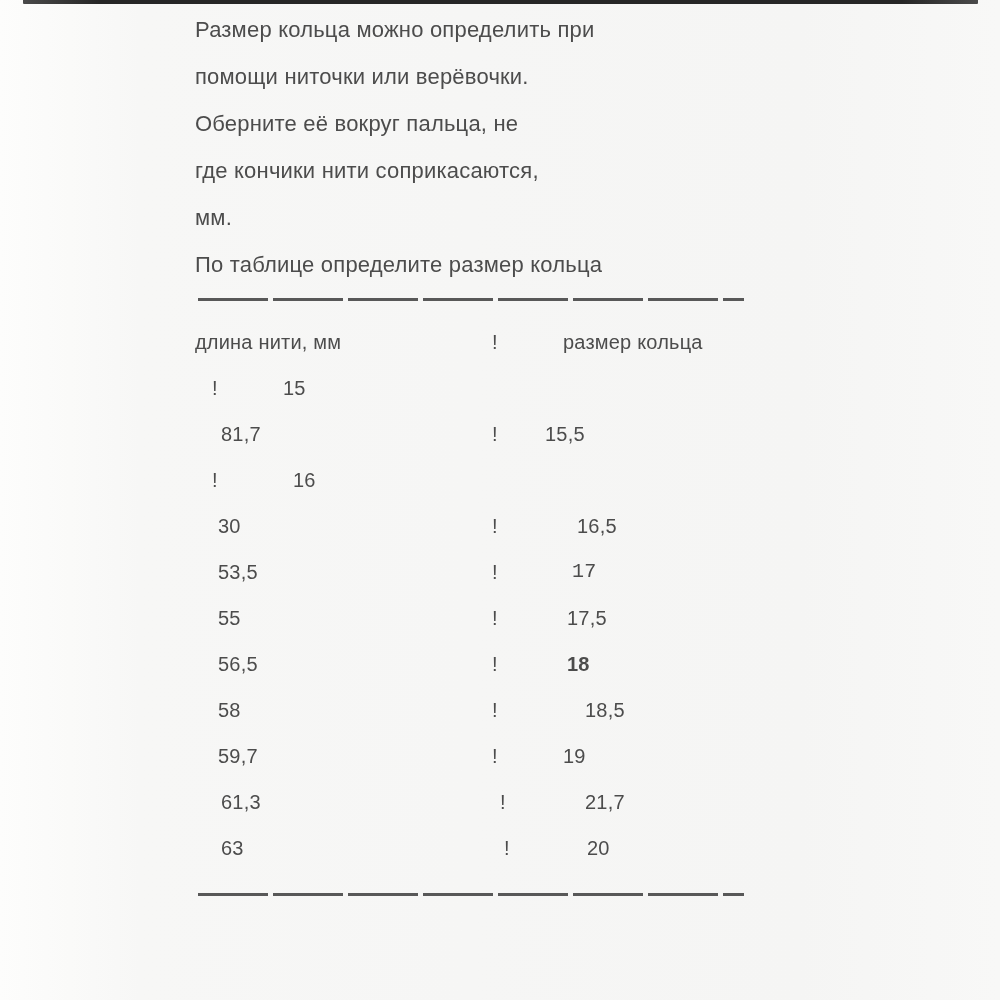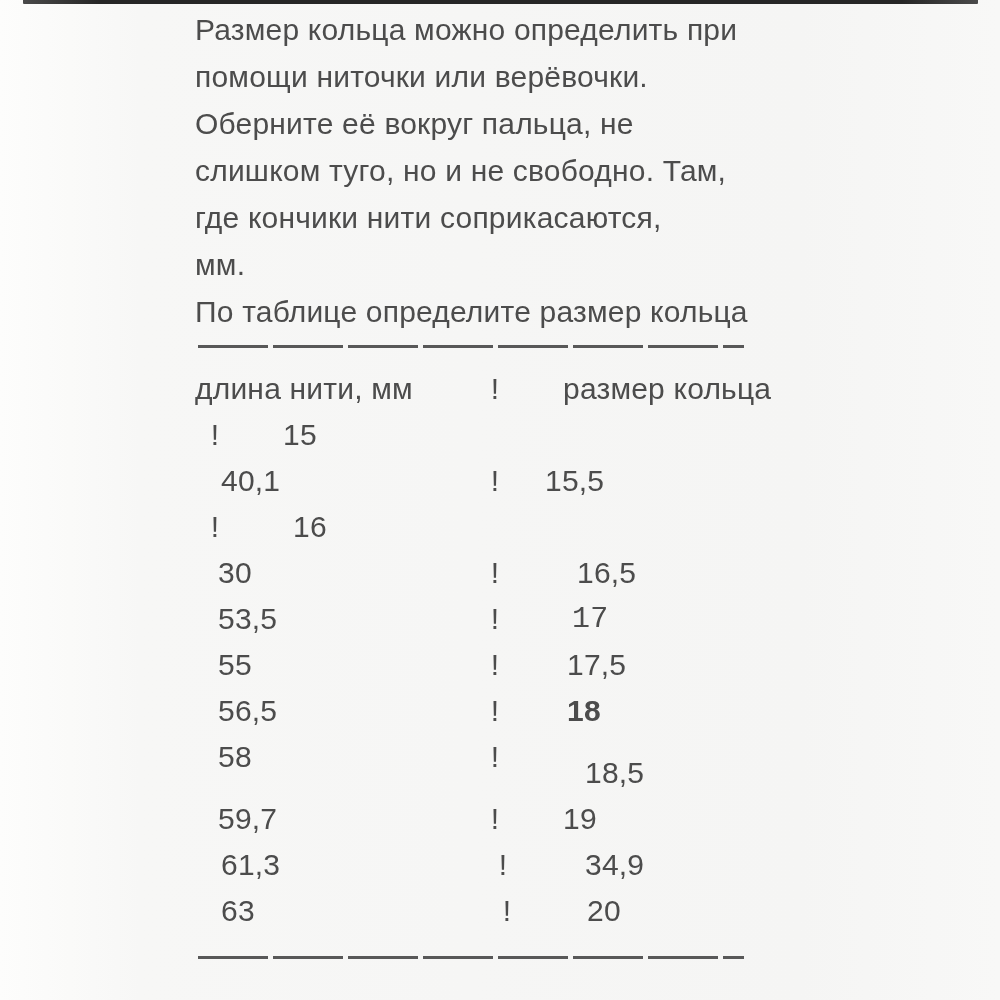--- a/index.html
+++ b/index.html
@@ -24,79 +24,78 @@
     background: linear-gradient(90deg, #4a4a4a 0%, #262626 8%, #262626 92%, #4a4a4a 100%);
     border-radius: 0 0 1px 1px;
   }
   .content {
     position: absolute;
     left: 195px;
     top: 6px;
     width: 640px;
   }
   .p-line {
-    font-size: 30px;
+    font-size: 22px;
     line-height: 47px;
     letter-spacing: 0.2px;
     white-space: nowrap;
   }
   .divider {
     width: 546px;
     height: 3px;
     margin-top: 10px;
     margin-left: 3px;
     background: repeating-linear-gradient(90deg,
       #585858 0px, #585858 70px,
       rgba(0,0,0,0) 70px, rgba(0,0,0,0) 75px);
   }
   .divider.bottom {
     margin-top: 22px;
   }
   .size-table {
     margin-top: 18px;
-    font-size: 30px;
+    font-size: 20px;
     letter-spacing: 0.2px;
   }
   .trow {
     display: flex;
     line-height: 46px;
     white-space: nowrap;
   }
   .c1 { width: 280px; box-sizing: border-box; }
   .tbody .trow .c1 { padding-left: 23px; }
   .c2 { width: 40px; text-align: center; position: relative; }
   .c3 { margin-left: 48px; }
   
   .tbody .trow:nth-child(2)  .c3 { padding-left: 2px; margin-left: 28px; }
   .tbody .trow:nth-child(3)  .c3 { padding-left: 10px; }
   .tbody .trow:nth-child(4)  .c3 { padding-left: 14px; }
   .tbody .trow:nth-child(5)  .c3 { padding-left: 9px; font-family: Liberation Mono, monospace; }
   .tbody .trow:nth-child(6)  .c3 { padding-left: 4px; }
   .tbody .trow:nth-child(7)  .c3 { padding-left: 4px; font-weight: bold; }
-  .tbody .trow:nth-child(8)  .c3 { padding-left: 22px; margin-top: 16px; }
+  .tbody .trow:nth-child(8)  .c3 { padding-left: 22px; }
   .tbody .trow:nth-child(10) .c3 { padding-left: 22px; }
   .tbody .trow:nth-child(11) .c3 { padding-left: 24px; }
   .tbody .trow:nth-child(10) .c2 { left: 8px; }
   .tbody .trow:nth-child(11) .c2 { left: 12px; }
   .tbody .trow:nth-child(2)  .c1,
   .tbody .trow:nth-child(10) .c1,
   .tbody .trow:nth-child(11) .c1 { padding-left: 26px; }
 </style>
 </head>
 <body>
 
 <div class="top-bar"></div>
 
 <div class="content">
 
   <div>
     <div class="p-line">Размер кольца можно определить при</div>
     <div class="p-line">помощи ниточки или верёвочки.</div>
     <div class="p-line">Оберните её вокруг пальца, не</div>
-    <div class="p-line">слишком туго, но и не свободно. Там,</div>
     <div class="p-line">где кончики нити соприкасаются,</div>
     <div class="p-line">мм.</div>
     <div class="p-line">По таблице определите размер кольца</div>
   </div>
 
   <div class="divider top"></div>
 
   <div class="size-table">
 
     <div class="trow">
@@ -104,21 +103,21 @@
       <span class="c2">!</span>
       <span class="c3">размер кольца</span>
     </div>
 
     <div class="tbody">
       <div class="trow">
         <span class="c2">!</span>
         <span class="c3">15</span>
       </div>
       <div class="trow">
-        <span class="c1">40,1</span>
+        <span class="c1">81,7</span>
         <span class="c2">!</span>
         <span class="c3">15,5</span>
       </div>
       <div class="trow">
         <span class="c2">!</span>
         <span class="c3">16</span>
       </div>
       <div class="trow">
         <span class="c1">30</span>
         <span class="c2">!</span>
@@ -145,21 +144,21 @@
         <span class="c3">18,5</span>
       </div>
       <div class="trow">
         <span class="c1">59,7</span>
         <span class="c2">!</span>
         <span class="c3">19</span>
       </div>
       <div class="trow">
         <span class="c1">61,3</span>
         <span class="c2">!</span>
-        <span class="c3">34,9</span>
+        <span class="c3">21,7</span>
       </div>
       <div class="trow">
         <span class="c1">63</span>
         <span class="c2">!</span>
         <span class="c3">20</span>
       </div>
     </div>
   </div>
 
   <div class="divider bottom"></div>

